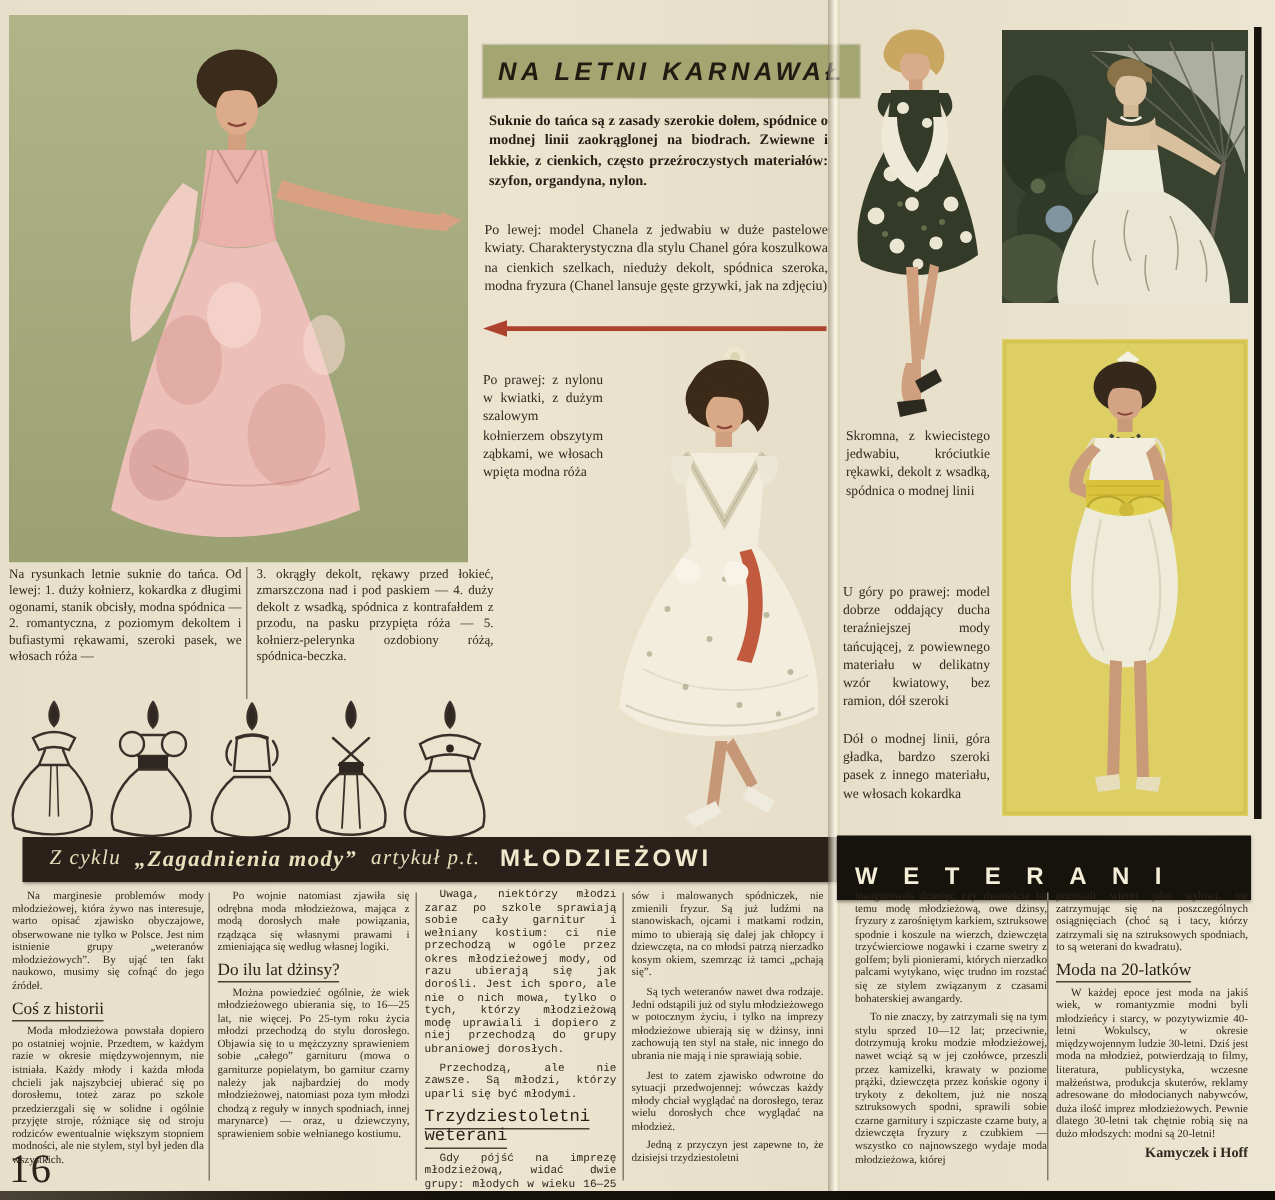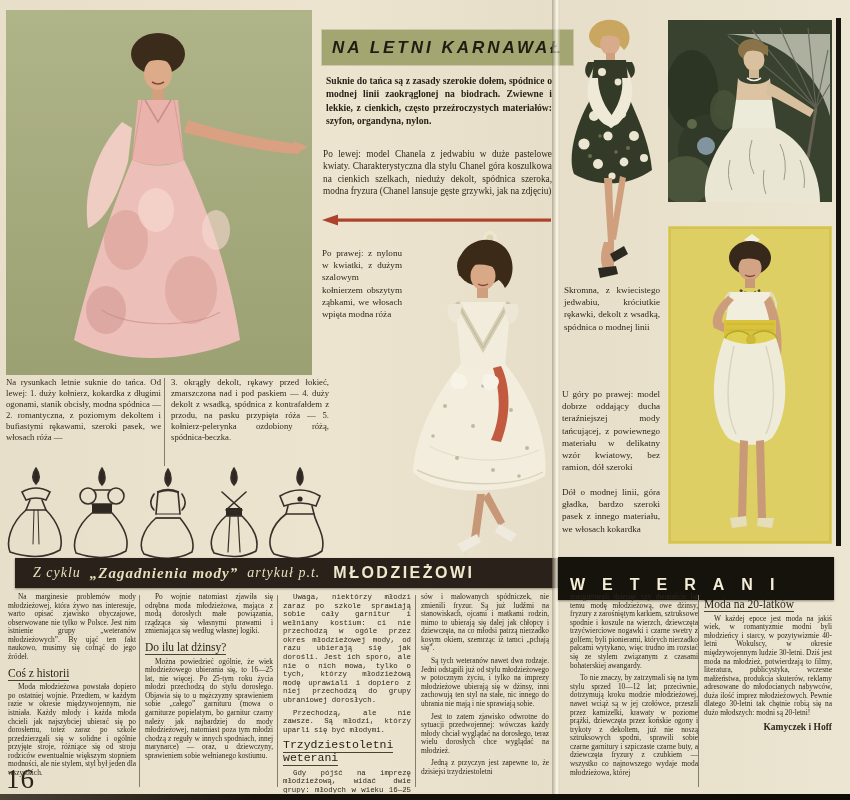--- a/index.html
+++ b/index.html
@@ -410,20 +410,21 @@
     <span>WETERANI</span>
   </div>
 
   <div class="abs artcol" style="left:570px;top:593px;width:128px;height:200px;">
     <p class="noindent">inaugurowali dziesięć czy dwanaście lat temu modę młodzieżową, owe dżinsy, fryzury z zarośniętym karkiem, sztruksowe spodnie i koszule na wierzch, dziewczęta trzyćwierciowe nogawki i czarne swetry z golfem; byli pionierami, których nierzadko palcami wytykano, więc trudno im rozstać się ze stylem związanym z czasami bohaterskiej awangardy.</p>
     <p>To nie znaczy, by zatrzymali się na tym stylu sprzed 10—12 lat; przeciwnie, dotrzymują kroku modzie młodzieżowej, nawet wciąż są w jej czołówce, przeszli przez kamizelki, krawaty w poziome prążki, dziewczęta przez końskie ogony i trykoty z dekoltem, już nie noszą sztruksowych spodni, sprawili sobie czarne garnitury i szpiczaste czarne buty, a dziewczęta fryzury z czubkiem — wszystko co najnowszego wydaje moda młodzieżowa, której</p>
   </div>
   <div class="abs colrule" style="left:698px;top:595px;height:192px;"></div>
 
   <div class="abs artcol" style="left:704px;top:593px;width:128px;height:200px;">
+    <p class="noindent">pozostali wierni jako stylowi, nie zatrzymując się na poszczególnych osiągnięciach (choć są i tacy, którzy zatrzymali się na sztruksowych spodniach, to są weterani do kwadratu).</p>
     <div class="colhead"><span>Moda na 20-latków</span></div>
     <p>W każdej epoce jest moda na jakiś wiek, w romantyzmie modni byli młodzieńcy i starcy, w pozytywizmie 40-letni Wokulscy, w okresie międzywojennym ludzie 30-letni. Dziś jest moda na młodzież, potwierdzają to filmy, literatura, publicystyka, wczesne małżeństwa, produkcja skuterów, reklamy adresowane do młodocianych nabywców, duża ilość imprez młodzieżowych. Pewnie dlatego 30-letni tak chętnie robią się na dużo młodszych: modni są 20-letni!</p>
     <p class="signature">Kamyczek i Hoff</p>
   </div>
 
   <div class="abs bottom-edge" style="left:0px;top:794px;width:850px;height:6px;"></div>
 
 </div>
 
 </body></html>

